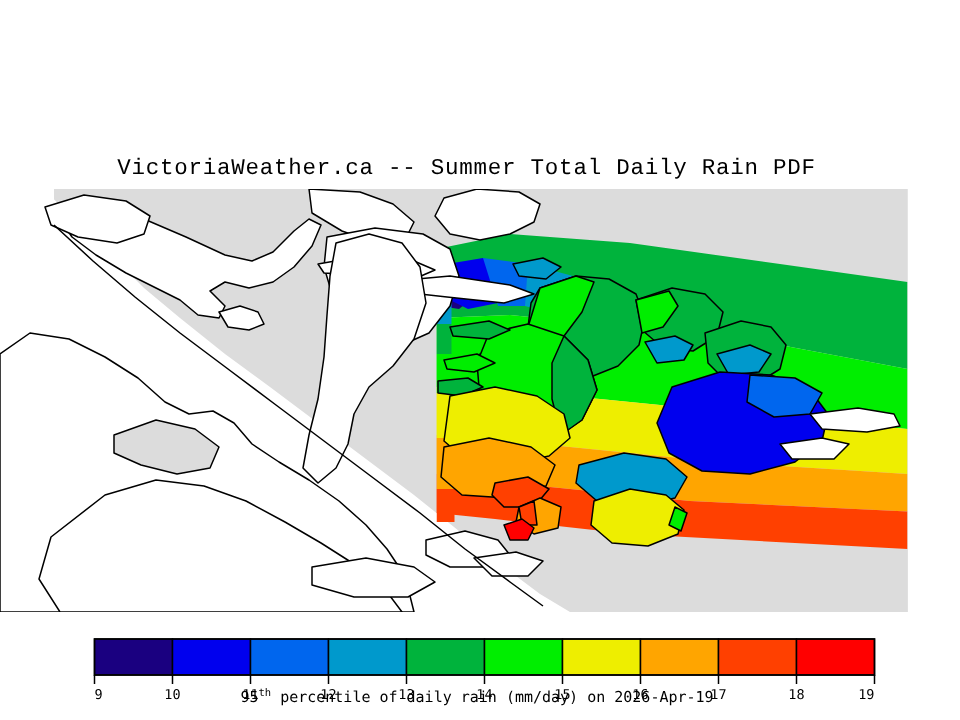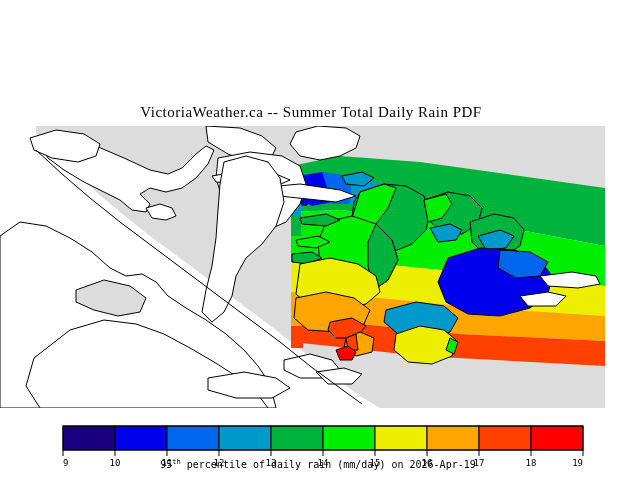--- a/index.html
+++ b/index.html
@@ -7,21 +7,21 @@
     width:640px;height:480px;
     background:#ffffff;
     font-family:"DejaVu Sans Mono", monospace;
     overflow:hidden;
     position:relative;
   }
   #title{
     position:absolute;
     left:0;top:104px;width:622px;
     text-align:center;
-    font-family:Liberation Serif, serif;
+    font-family:Liberation Mono, monospace;
     font-size:15px;
     letter-spacing:0.5px;
     color:#000000;
     white-space:nowrap;
   }
   #map-panel{
     position:absolute;
     left:0;top:126px;
     width:640px;height:282px;
   }

